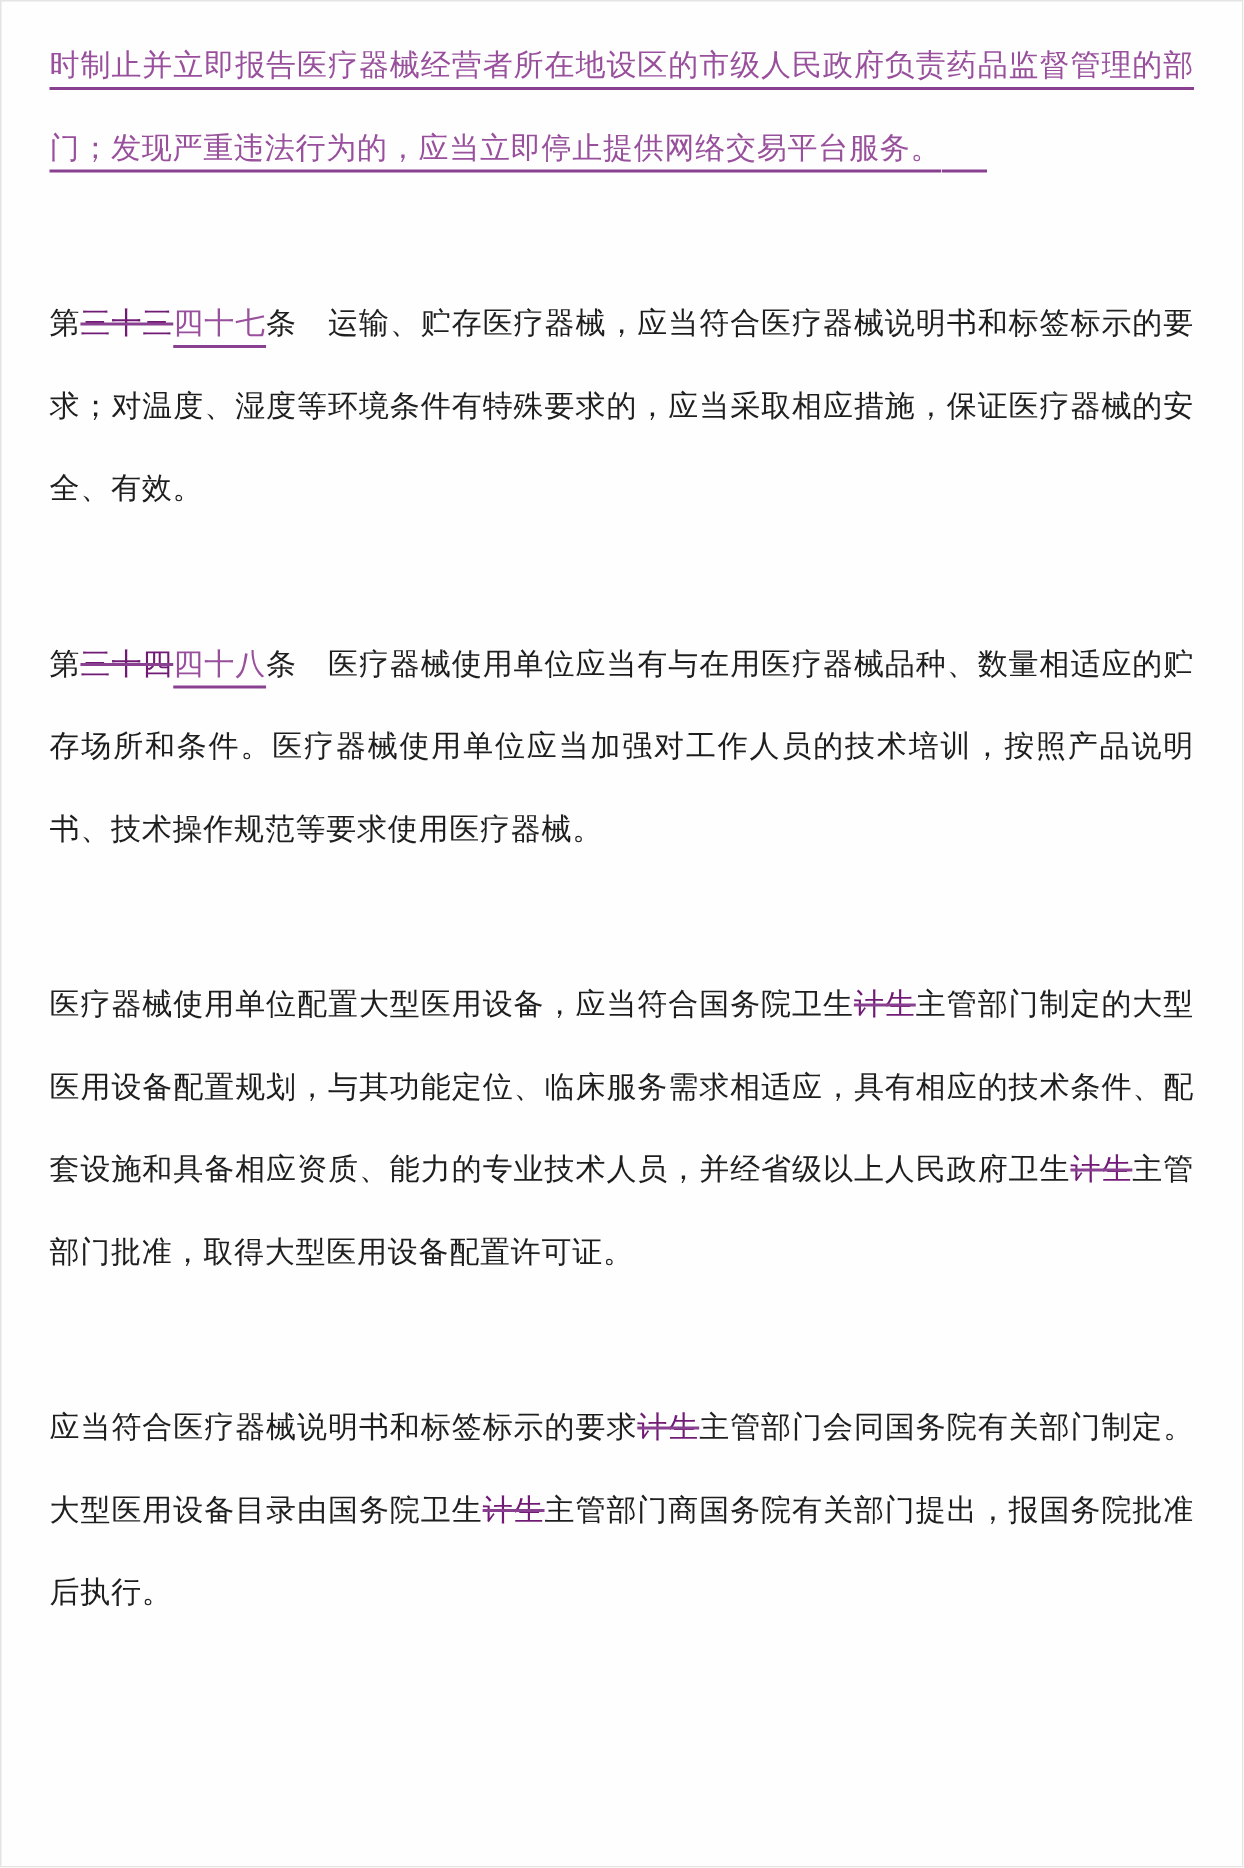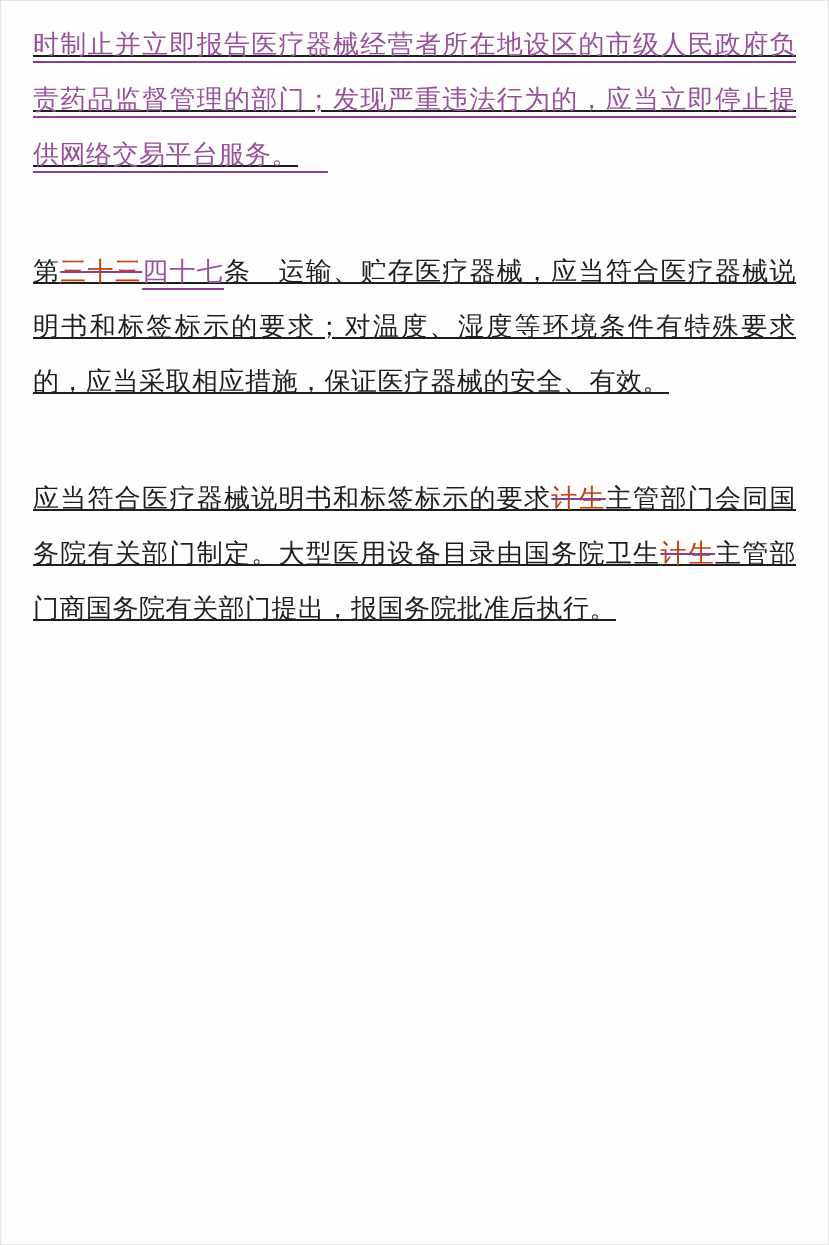--- a/index.html
+++ b/index.html
@@ -14,55 +14,56 @@
   .page {
     box-sizing: border-box;
     width: 829px;
     min-height: 1245px;
     background: #fefefe;
     border: 1px solid #e4e4e4;
     padding: 16px 32px 46px 32px;
   }
   .para {
     margin: 0 0 62px 0;
-    font-size: 26px;
+    font-size: 20px;
     line-height: 55px;
     color: #1e1e1e;
     text-align: justify;
     text-justify: inter-character;
     letter-spacing: 0.5px;
-    text-decoration: underline;
   }
   .para:last-child {
     margin-bottom: 0;
   }
   .seg-normal {
     color: #1e1e1e;
   }
   .seg-insert {
     color: #99509c;
     text-decoration: underline;
     text-decoration-thickness: 2px;
     text-underline-offset: 8px;
     text-decoration-color: #8a4090;
   }
   .seg-delete {
-    color: #c2410c;
+    color: #701a75;
     text-decoration: line-through;
     text-decoration-thickness: 2px;
     text-decoration-color: #8a4090;
   }
   .underline-tail {
     display: inline-block;
     width: 30px;
     height: 1.2em;
     vertical-align: -10px;
     border-bottom: 2px solid #8a4090;
   }
 </style>
 </head>
 <body>
 
 <div class="page">
     <p class="para"><span class="seg-insert">时制止并立即报告医疗器械经营者所在地设区的市级人民政府负责药品监督管理的部门；发现严重违法行为的，应当立即停止提供网络交易平台服务。</span><span class="underline-tail"></span></p>
     <p class="para"><span class="seg-normal">第</span><span class="seg-delete">三十三</span><span class="seg-insert">四十七</span><span class="seg-normal">条　运输、贮存医疗器械，应当符合医疗器械说明书和标签标示的要求；对温度、湿度等环境条件有特殊要求的，应当采取相应措施，保证医疗器械的安全、有效。</span></p>
+    <p class="para"><span class="seg-normal">第</span><span class="seg-delete">三十四</span><span class="seg-insert">四十八</span><span class="seg-normal">条　医疗器械使用单位应当有与在用医疗器械品种、数量相适应的贮存场所和条件。医疗器械使用单位应当加强对工作人员的技术培训，按照产品说明书、技术操作规范等要求使用医疗器械。</span></p>
+    <p class="para"><span class="seg-normal">医疗器械使用单位配置大型医用设备，应当符合国务院卫生</span><span class="seg-delete">计生</span><span class="seg-normal">主管部门制定的大型医用设备配置规划，与其功能定位、临床服务需求相适应，具有相应的技术条件、配套设施和具备相应资质、能力的专业技术人员，并经省级以上人民政府卫生</span><span class="seg-delete">计生</span><span class="seg-normal">主管部门批准，取得大型医用设备配置许可证。</span></p>
     <p class="para"><span class="seg-normal">应当符合医疗器械说明书和标签标示的要求</span><span class="seg-delete">计生</span><span class="seg-normal">主管部门会同国务院有关部门制定。大型医用设备目录由国务院卫生</span><span class="seg-delete">计生</span><span class="seg-normal">主管部门商国务院有关部门提出，报国务院批准后执行。</span></p>
   </div>
 
 </body></html>

